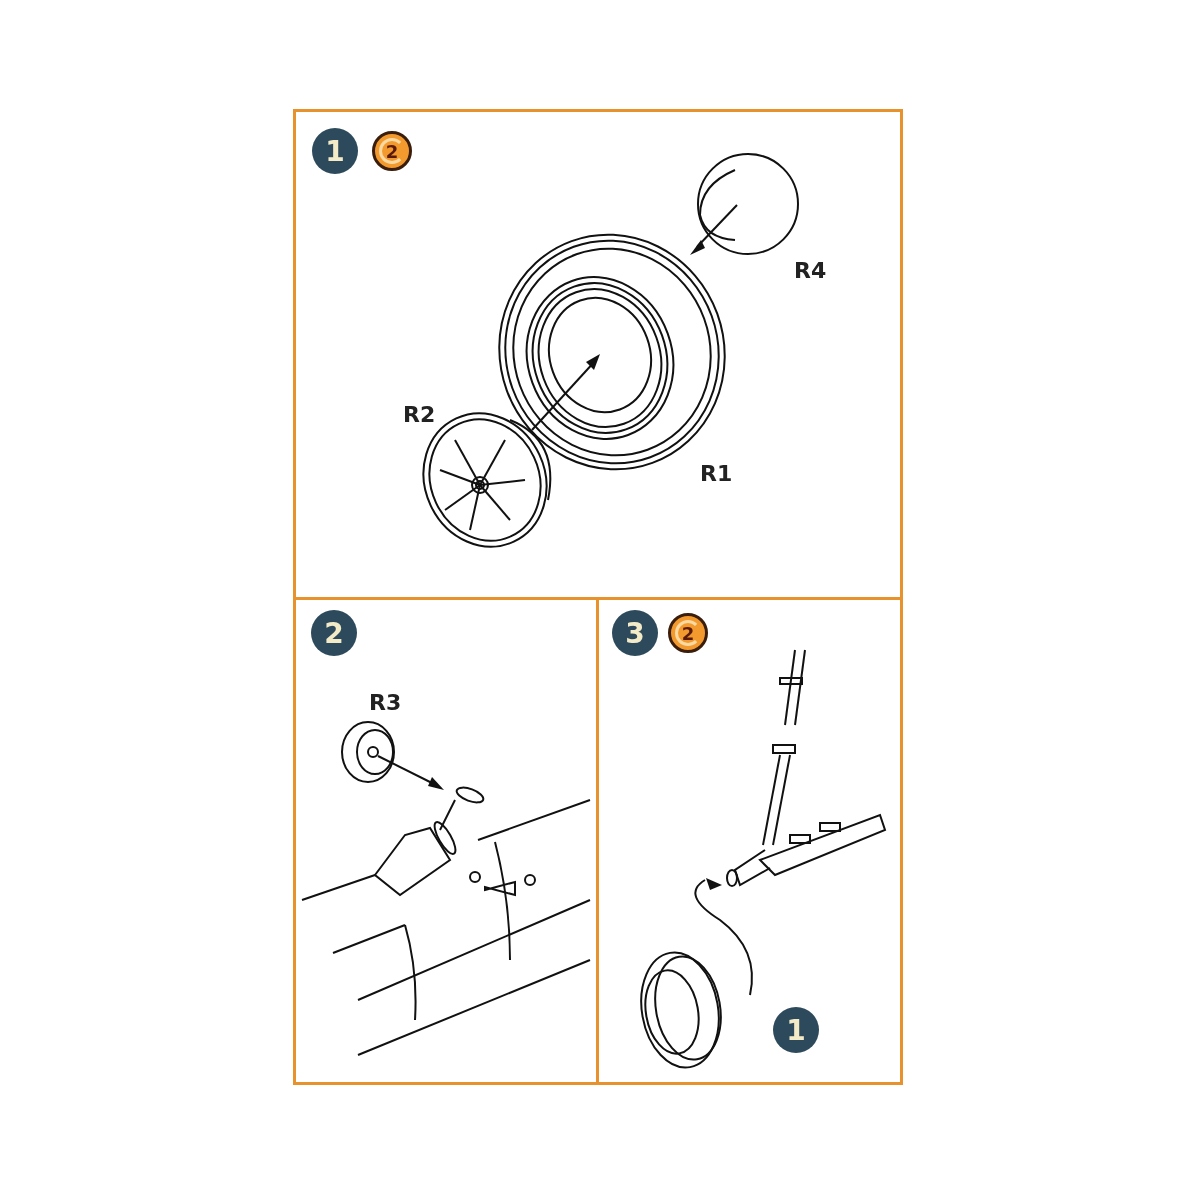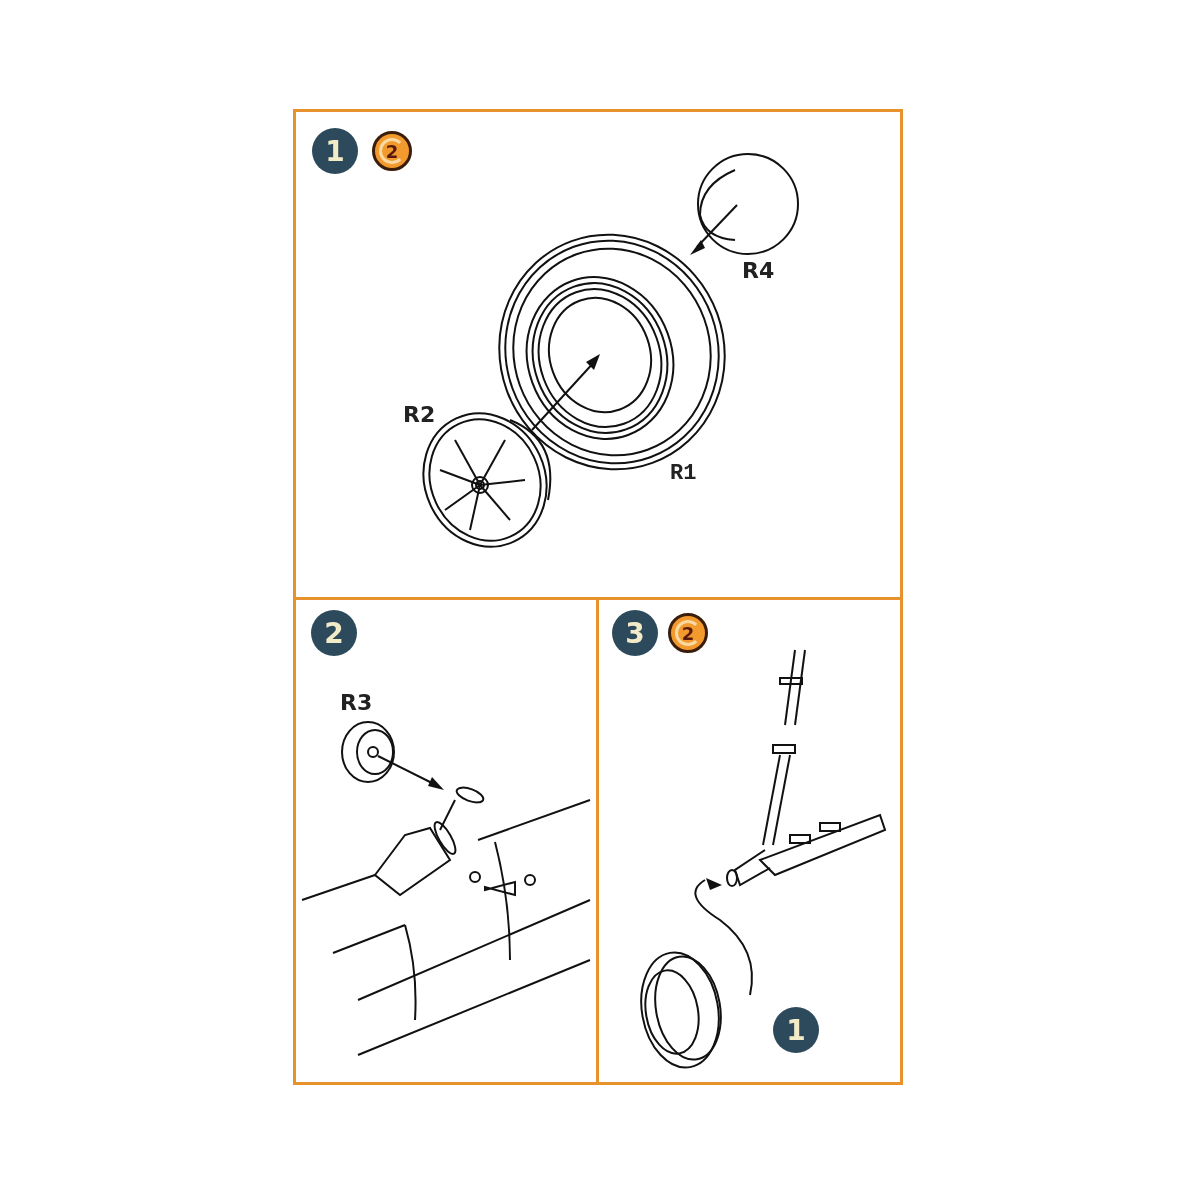--- a/index.html
+++ b/index.html
@@ -102,25 +102,25 @@
     </g>
     <polygon points="722,885 706,878 710,890" fill="#111" stroke="none"></polygon>
   </g>
 </svg>
 
 <div class="badge" style="left:312px;top:128px;">1</div>
 <div class="refbadge" style="left:372px;top:131px;">
   <span class="ring"></span>
   <span class="num">2</span>
 </div>
-<div class="label" style="left:742px;top:258px;">R4</div>
+<div class="label" style="left:794px;top:258px;">R4</div>
 <div class="label" style="left:403px;top:402px;">R2</div>
-<div class="label" style="left:670px;top:461px;font-family:Liberation Mono, monospace;">R1</div>
+<div class="label" style="left:700px;top:461px;">R1</div>
 
 <div class="badge" style="left:311px;top:610px;">2</div>
-<div class="label" style="left:340px;top:690px;">R3</div>
+<div class="label" style="left:369px;top:690px;">R3</div>
 
 <div class="badge" style="left:612px;top:610px;">3</div>
 <div class="refbadge" style="left:668px;top:613px;">
   <span class="ring"></span>
   <span class="num">2</span>
 </div>
 <div class="badge" style="left:773px;top:1007px;">1</div>
 
 </body></html>

